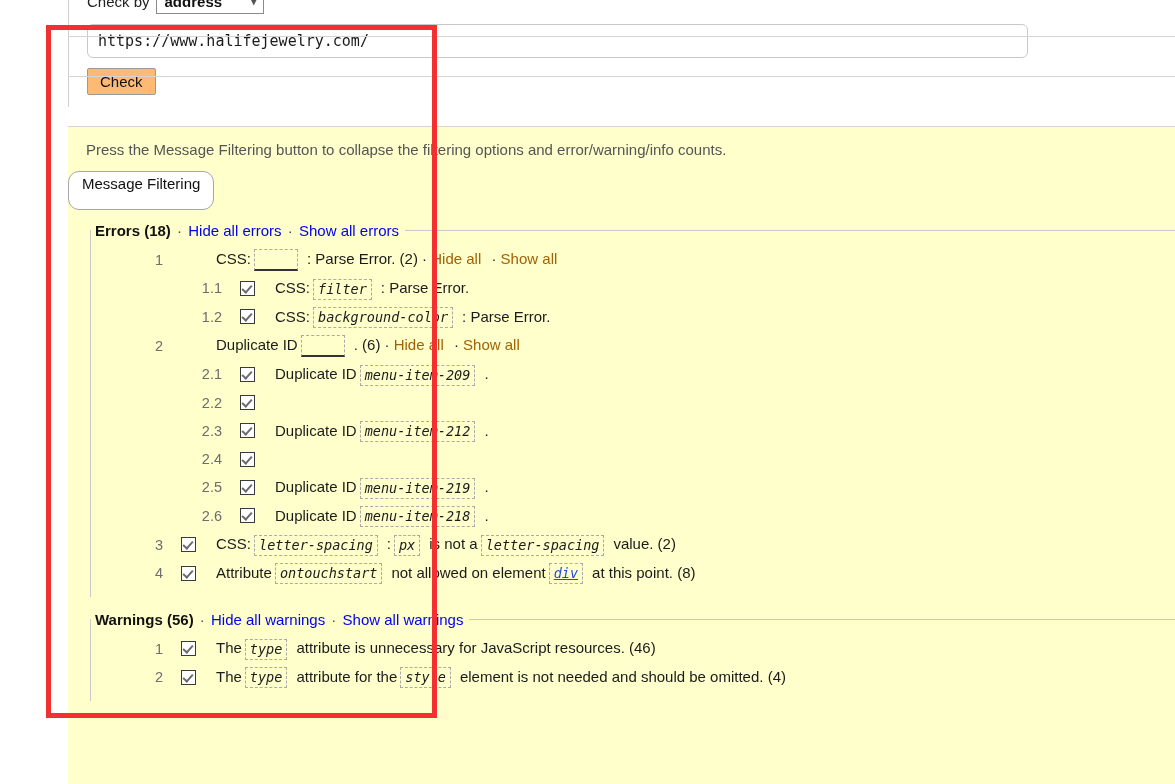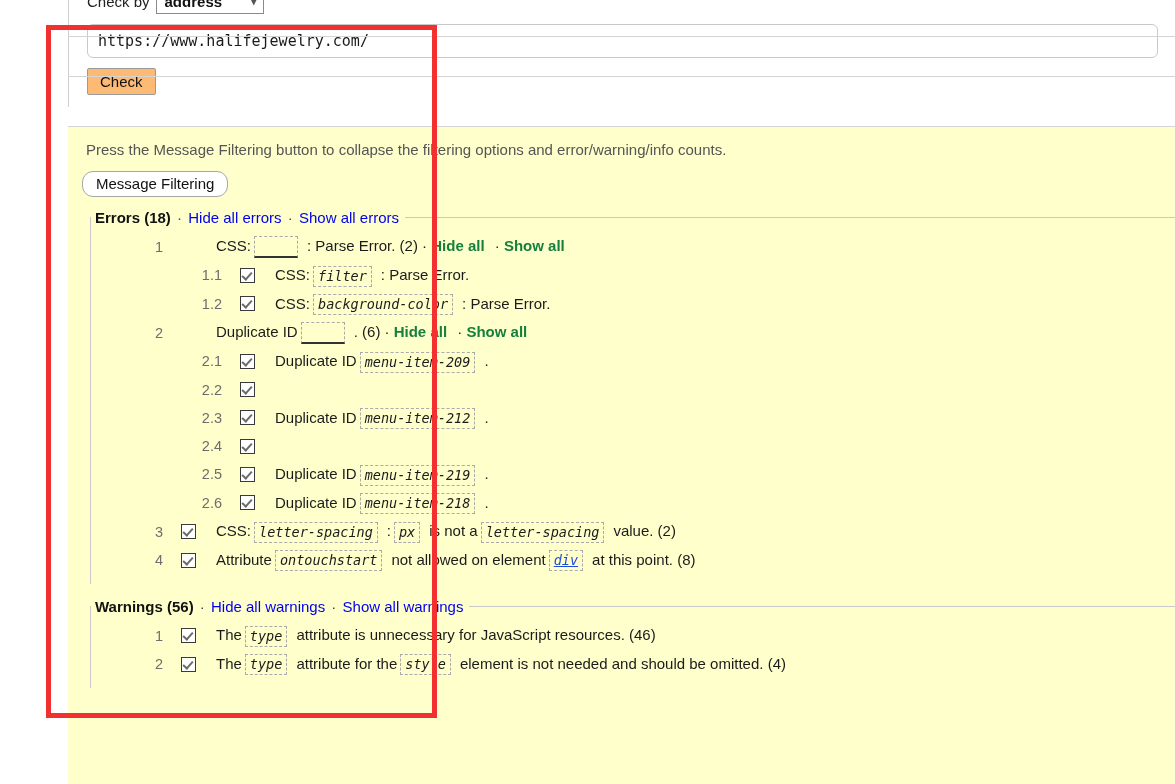--- a/index.html
+++ b/index.html
@@ -58,21 +58,21 @@
   .chev {
     margin-left: 10px;
     color: #555;
     font-size: 11px;
     line-height: 1;
   }
 
   .url-input {
     display: block;
     margin-top: 8px;
-    width: 1071px;
+    width: 941px;
     height: 30px;
     border: 1px solid #c9c9c9;
     border-radius: 6px;
     background: #ffffff;
     padding: 16px 10px;
     font-family: "DejaVu Sans Mono", "Liberation Mono", monospace;
     font-size: 15px;
     color: #1a1a1a;
     box-sizing: border-box;
     outline: none;
@@ -111,22 +111,22 @@
     padding: 14px 0 0 0;
     overflow: hidden;
   }
   .filter-hint {
     margin: 0 0 0 18px;
     font-size: 15px;
     color: #555555;
   }
   .filter-btn {
     display: inline-block;
-    margin: 13px 0 0 14px;
-    padding: 3px 13px 4px;
+    margin: 13px 0 0 0;
+    padding: 3px 13px 17px;
     border: 1px solid #a6a6a6;
     border-radius: 11px;
     background: #ffffff;
     font-size: 15px;
     color: #111;
     cursor: pointer;
     font-family: "Liberation Sans", sans-serif;
   }
 
   fieldset.group {
@@ -216,23 +216,22 @@
     font-style: italic;
   }
   code.cspan.blank {
     min-width: 34px;
     text-align: center;
     color: #1b1b1b;
   }
   code.cspan a { color: #1d4ed8; }
 
   .inline-link {
-    color: #15803d;
+    color: #a16207;
     text-decoration: none;
-    font-weight: bold;
   }
 
   
   .annot-rect {
     position: absolute;
     left: 46px;
     top: 25px;
     width: 391px;
     height: 693px;
     border: 5px solid #f23030;

